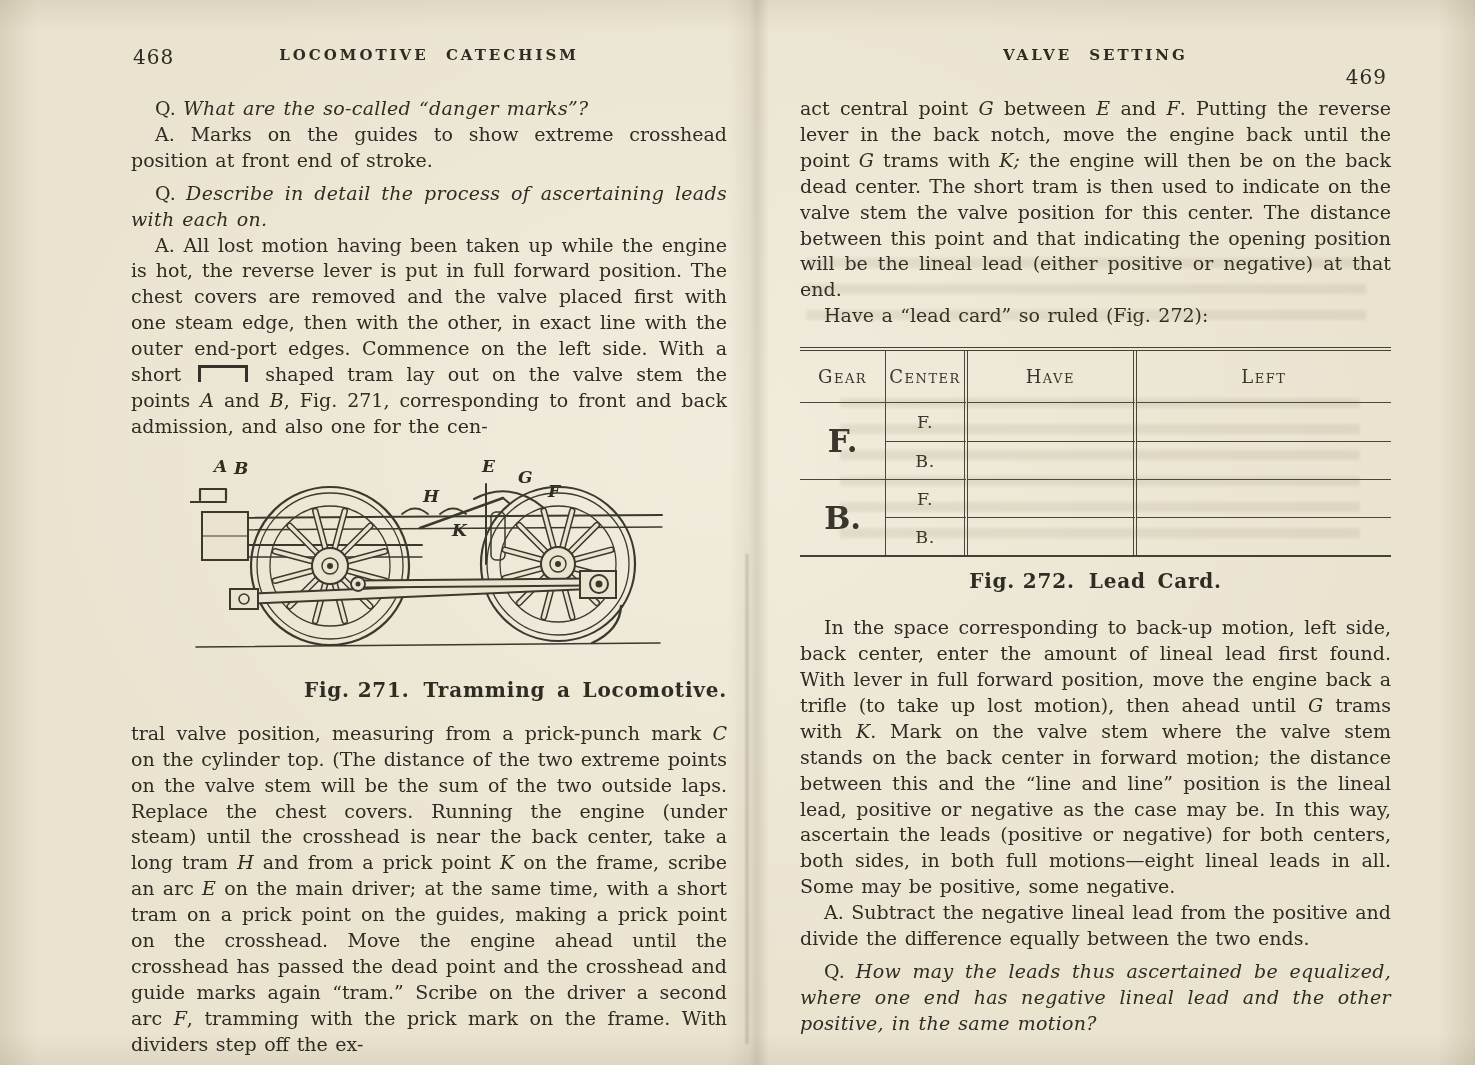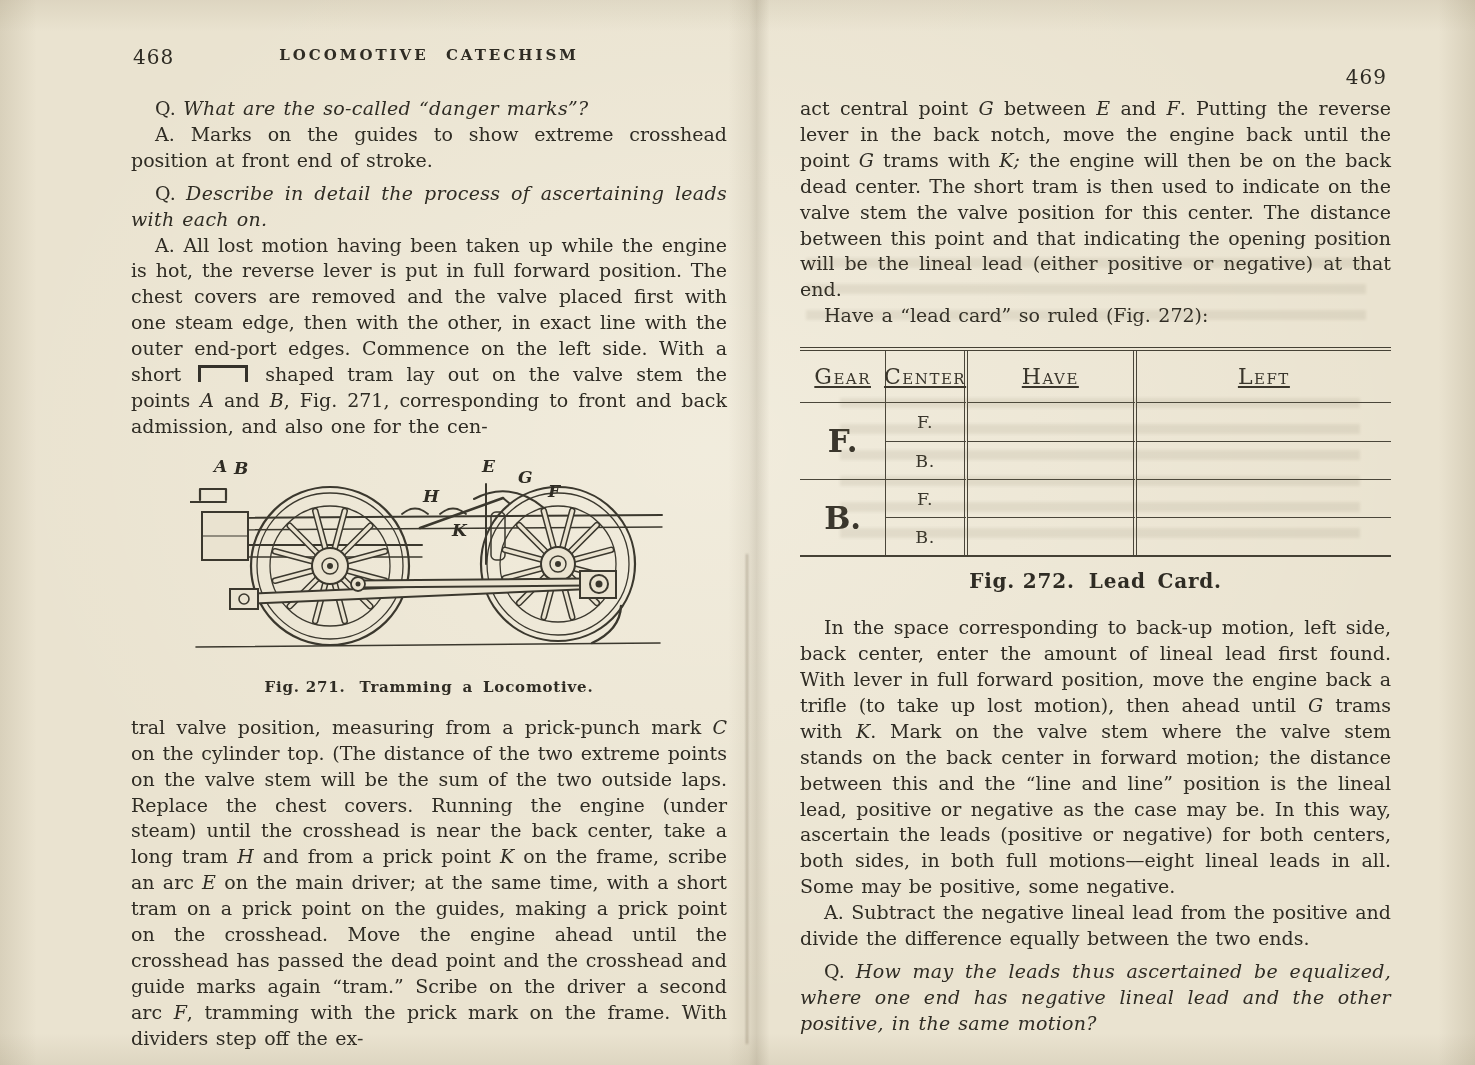--- a/index.html
+++ b/index.html
@@ -57,41 +57,41 @@
   }
 
   
   .figure271{position:relative;width:478px;height:216px;margin:16px auto 0 auto;}
   .figure271 svg{position:absolute;left:0;top:16px;}
   .fig-label{
     position:absolute;font-size:17px;font-weight:bold;font-style:italic;
     color:#2f2c24;
   }
   .fig-caption{
-    text-align:center;font-weight:bold;font-size:15px;
+    text-align:right;font-weight:bold;font-size:20px;
     margin-top:6px;letter-spacing:0.8px;
   }
   .fig-caption .cap-title{margin-left:14px;word-spacing:4px;}
 
   
   .lead-card{
     margin-top:18px;
     display:grid;
     grid-template-columns:14.6% 13.8% 28.6% 43%;
     grid-template-rows:52px 38px 38px 38px 38px;
     border-top:4px double #454135;
     border-bottom:2px solid #454135;
     color:#3a362c;
   }
   .lc-cell{display:flex;align-items:center;justify-content:center;}
   .lc-vsingle{border-right:1.5px solid #4a463a;}
   .lc-vdouble{border-right:4px double #4a463a;}
   .lc-head{
-    font-variant:small-caps;font-size:22px;letter-spacing:1.5px;
-    border-bottom:1.5px solid #4a463a;font-weight:500;text-decoration:underline;
+    font-variant:small-caps;font-size:18px;letter-spacing:1.5px;
+    border-bottom:1.5px solid #4a463a;font-weight:500;
   }
   .lc-gear-label{
     grid-column:1;font-size:31px;font-weight:bold;
     font-family:"DejaVu Serif","Liberation Serif",serif;
   }
   .lc-sub{font-size:17.5px;letter-spacing:0.5px;}
   .lc-line-partial{border-top:1.3px solid #4a463a;}
   .lc-line-full{border-top:1.3px solid #4a463a;}
   .table-caption{
     text-align:center;font-weight:bold;font-size:20px;
@@ -247,20 +247,21 @@
       <span class="cap-label">Fig. 271.</span><span class="cap-title">Tramming a Locomotive.</span>
     </div>
 
     <div class="text-block" style="margin-top:19px">
         <p class="para cont">tral valve position, measuring from a prick-punch mark <i>C</i> on the cylinder top.  (The distance of the two extreme points on the valve stem will be the sum of the two outside laps.  Replace the chest covers.  Running the engine (under steam) until the crosshead is near the back center, take a long tram <i>H</i> and from a prick point <i>K</i> on the frame, scribe an arc <i>E</i> on the main driver; at the same time, with a short tram on a prick point on the guides, making a prick point on the crosshead.  Move the engine ahead until the crosshead has passed the dead point and the crosshead and guide marks again “tram.”  Scribe on the driver a second arc <i>F</i>, tramming with the prick mark on the frame.  With dividers step off the ex-</p>
       </div>
   </div>
 
   <div class="page page-right">
     <div class="running-row">
+      <span class="running-title">VALVE SETTING</span>
       <span class="page-num page-num-right">469</span>
     </div>
 
     <div class="text-block">
         <p class="para cont">act central point <i>G</i> between <i>E</i> and <i>F</i>.  Putting the reverse lever in the back notch, move the engine back until the point <i>G</i> trams with <i>K;</i> the engine will then be on the back dead center.  The short tram is then used to indicate on the valve stem the valve position for this center.  The distance between this point and that indicating the opening position will be the lineal lead (either positive or negative) at that end.</p>
         <p class="para">Have a “lead card” so ruled (Fig. 272):</p>
       </div>
 
     <div class="lead-card">
 

